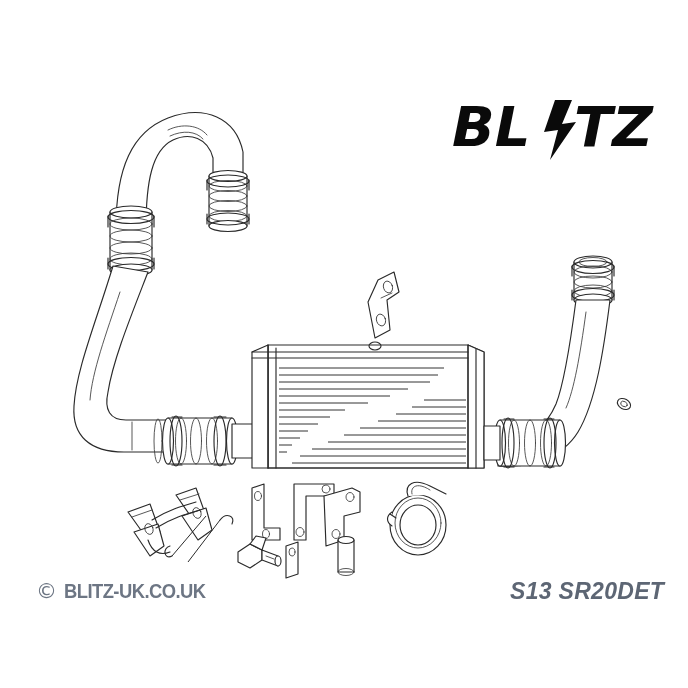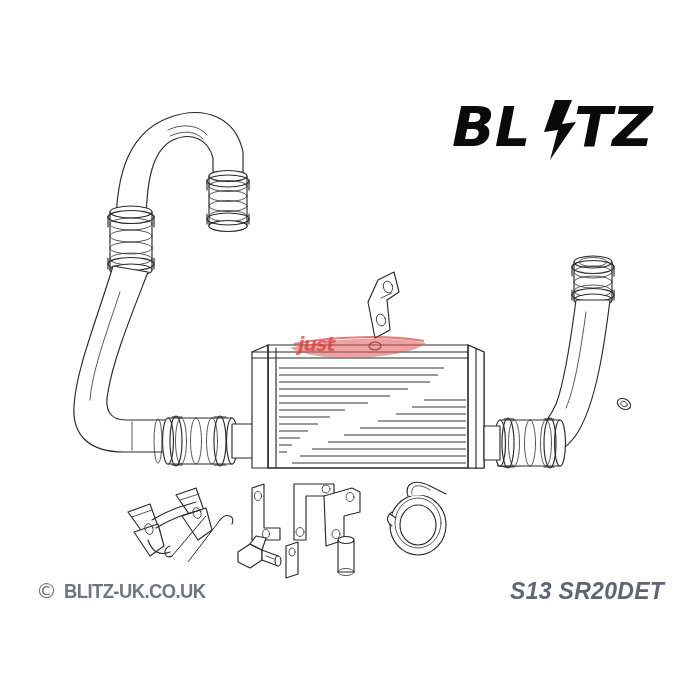--- a/index.html
+++ b/index.html
@@ -372,27 +372,20 @@
   </svg>
 
   <div class="brand-logo">
     <svg viewBox="0 0 220 66" width="220" height="66">
       <text class="logo-bl" x="0" y="50" font-family="DejaVu Sans, sans-serif" font-size="56" font-weight="bold" font-style="italic" fill="#0a0a0a">BL</text>
       <polygon points="103,4 120,4 110,28 124,26 98,64 106,34 92,36" fill="#0a0a0a"></polygon>
       <text class="logo-tz" x="122" y="50" font-family="DejaVu Sans, sans-serif" font-size="56" font-weight="bold" font-style="italic" fill="#0a0a0a">TZ</text>
     </svg>
   </div>
 
-  <div class="watermark">
-    <svg viewBox="0 0 140 34" width="140" height="34">
-      <path d="M2,18 C40,8 100,6 138,13 C128,22 96,28 56,28 C34,28 14,24 2,18 Z" fill="#e05555" opacity="0.55"></path>
-      <path d="M6,14 C44,6 102,5 136,11" stroke="#c62b2b" stroke-width="2.2" fill="none" opacity="0.6"></path>
-    </svg>
-    <div class="watermark-text">just</div>
-  </div>
 
   <div class="footer-copy">
     <span class="copy-mark">©</span>
     <span class="copy-text">BLITZ-UK.CO.UK</span>
   </div>
 
   <div class="footer-model">S13 SR20DET</div>
 
 </div>
 

